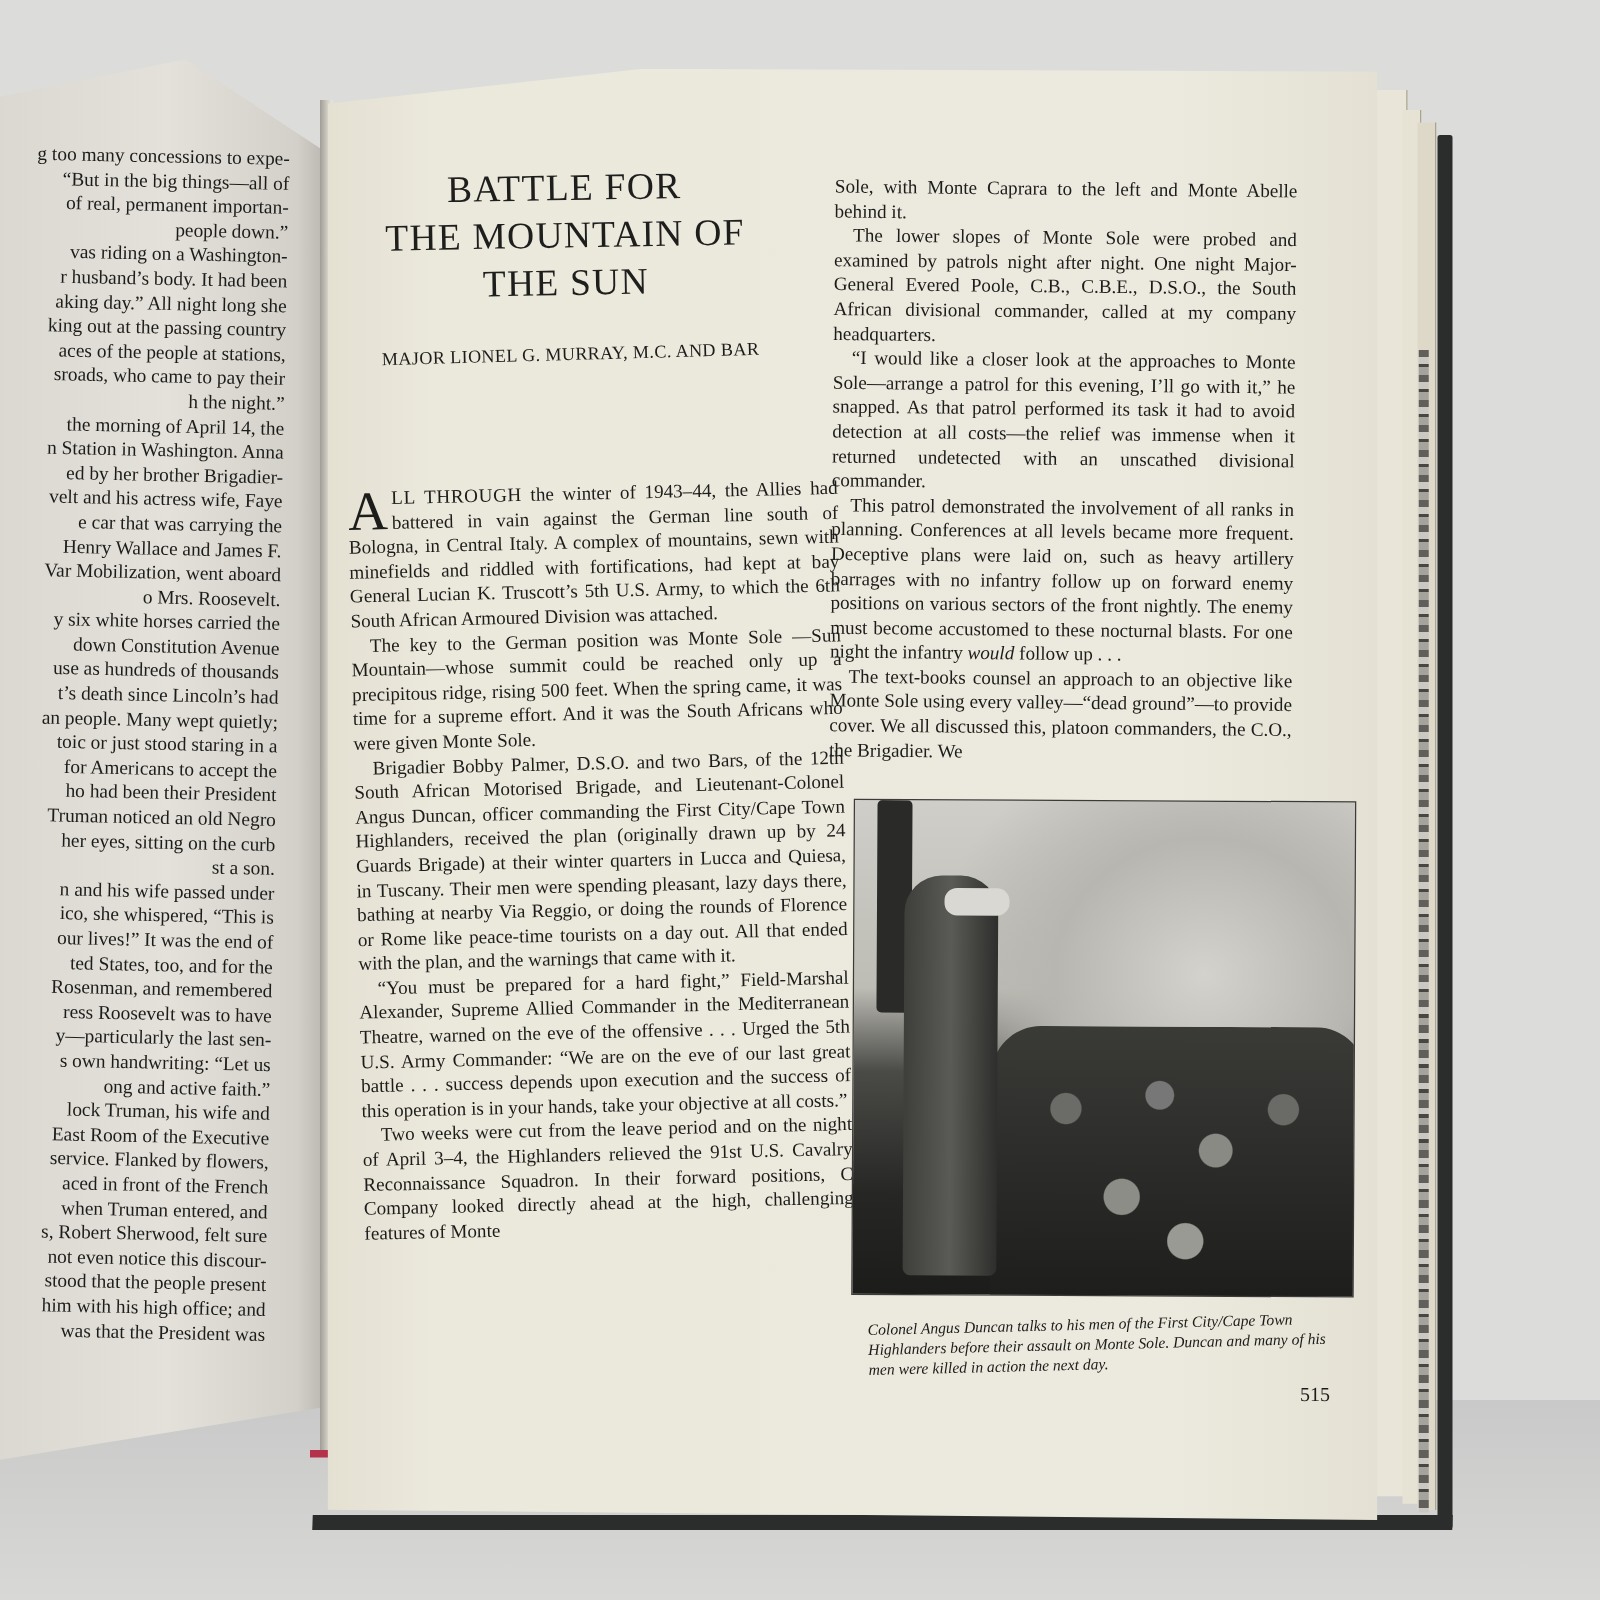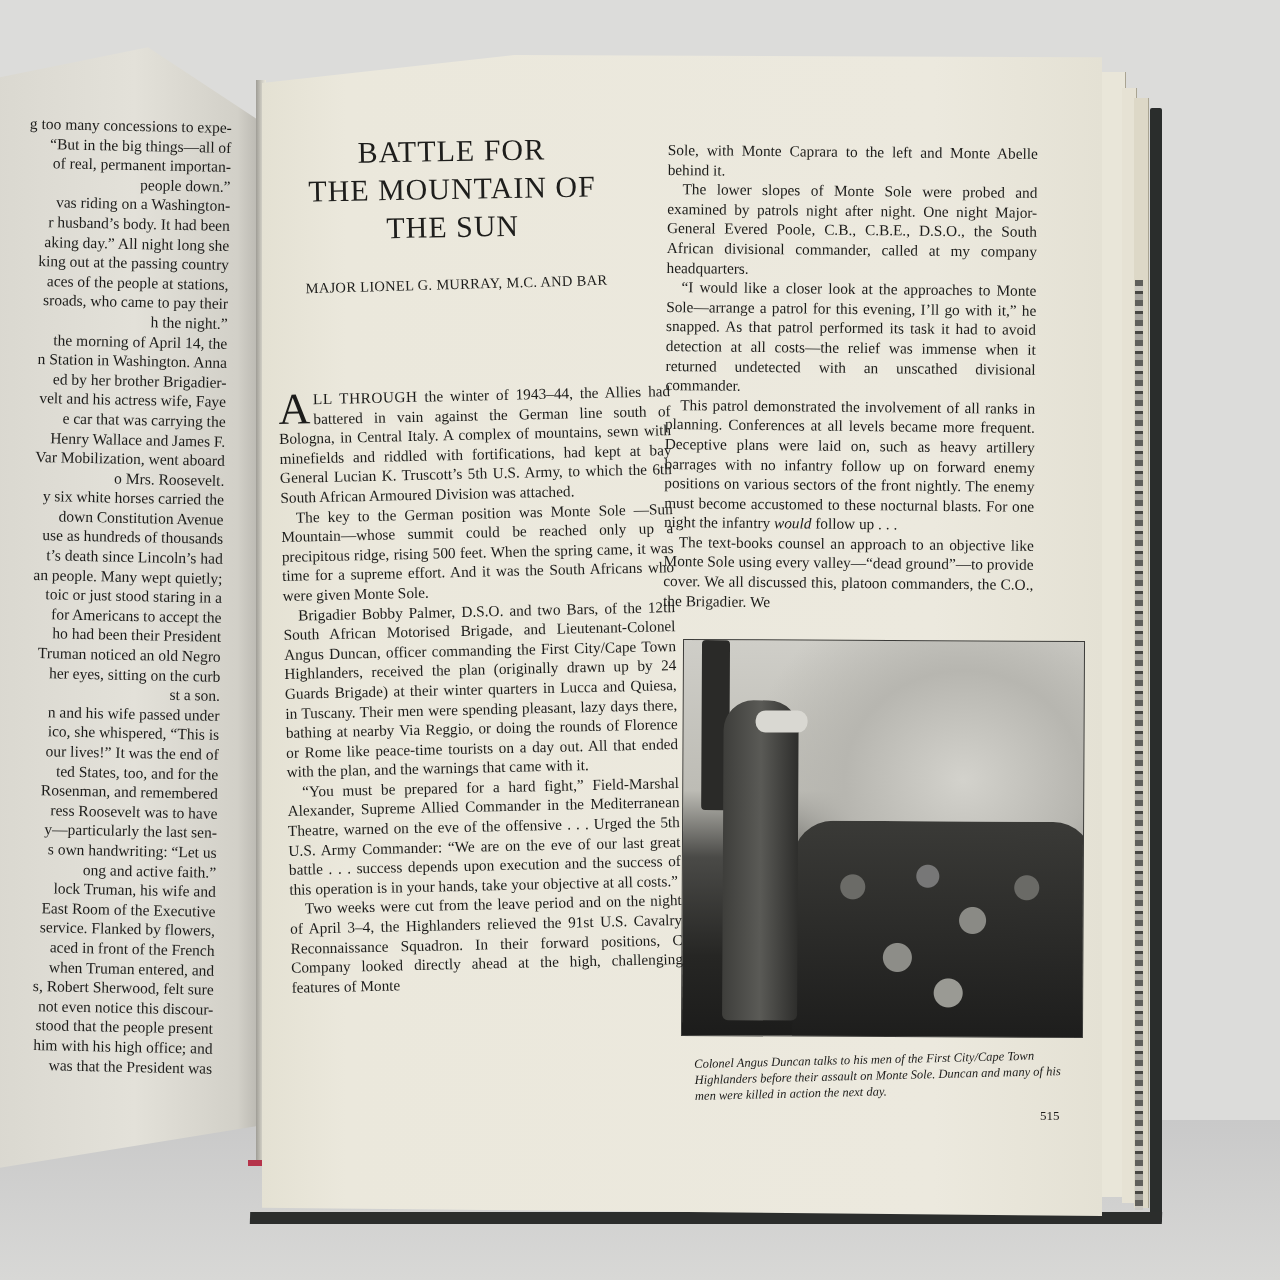--- a/index.html
+++ b/index.html
@@ -99,21 +99,21 @@
                   radial-gradient(circle at 35% 62%, #8d8d88 0 14px, transparent 15px),
                   radial-gradient(circle at 52% 78%, #9a9a94 0 14px, transparent 15px),
                   linear-gradient(180deg, #3a3a37, #1d1d1c);
       border-radius: 40px 40px 0 0; }
     .caption {
       position: absolute; left: 694px; top: 1056px; width: 380px;
       font-style: italic; font-size: 12.5px; line-height: 16px;
       transform: rotate(-1.4deg); transform-origin: top left;
     }
     .page-number {
-      position: absolute; left: 1040px; top: 1108px; font-size: 13px;
+      position: absolute; left: 1040px; top: 1108px; font-size: 16px;
     }
   </style>
 </head>
 <body>
 
 <div class="bg-shadow"></div>
 <div class="cover"></div>
 <div class="cover-bottom"></div>
 <div class="stack s1"></div>
 <div class="stack s2"></div>

